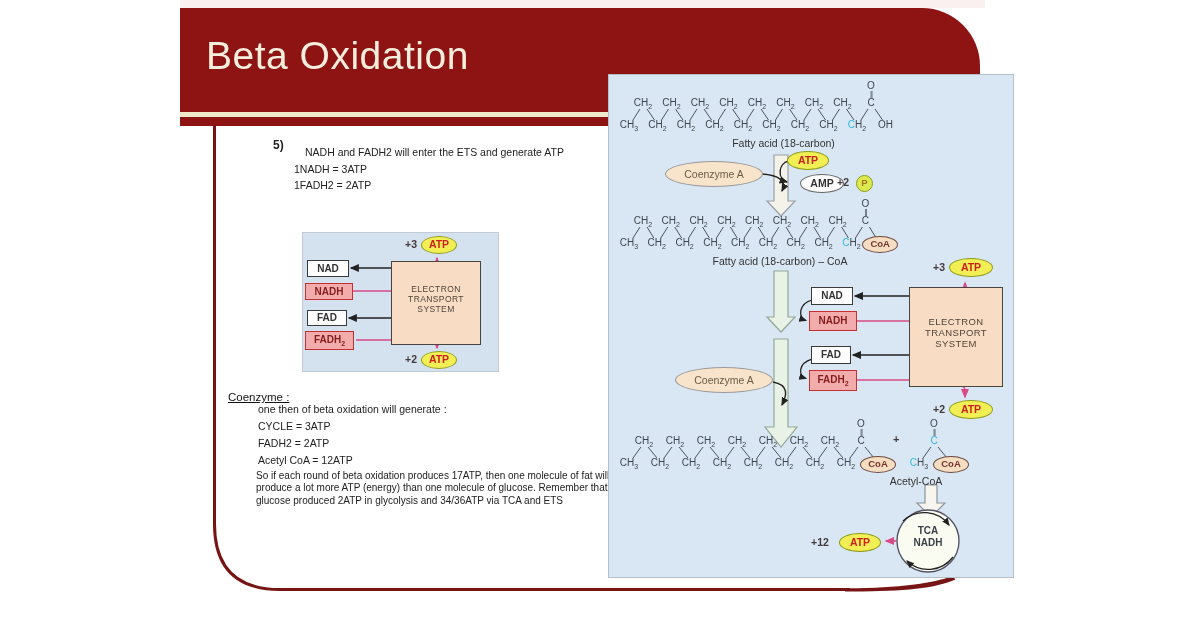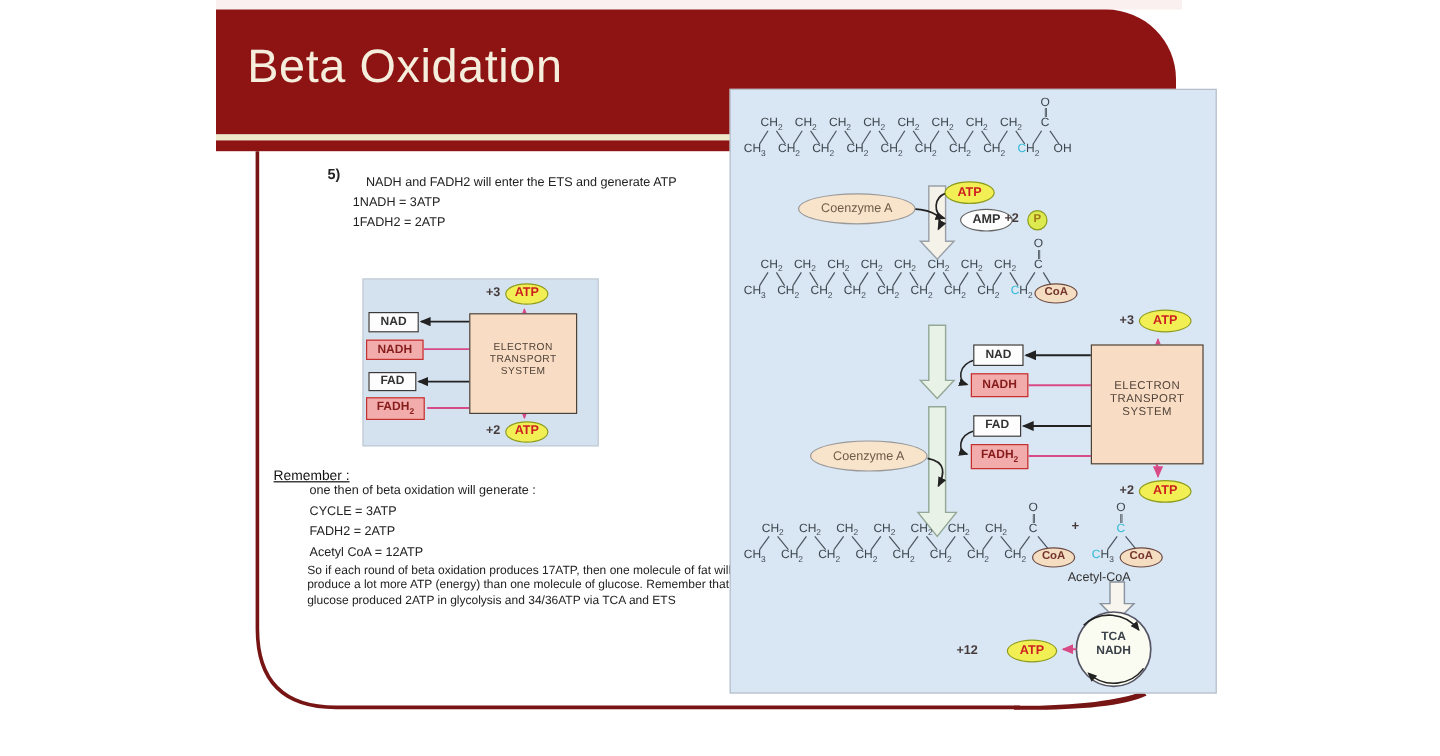--- a/index.html
+++ b/index.html
@@ -112,21 +112,21 @@
       <span>ELECTRON</span>
       <span>TRANSPORT</span>
       <span>SYSTEM</span>
     </div>
     <span class="plus-lab" style="left:102px;top:120px">+2</span>
     <span class="atp-oval" style="left:118px;top:118px;width:34px;height:16px;line-height:15px">ATP</span>
   </div>
 </div>
 
 <div class="summary">
-  <span class="abs sum-head" style="left:228px;top:391px">Remember :</span>
+  <span class="abs sum-head" style="left:228px;top:391px">Coenzyme :</span>
   <span class="abs" style="left:258px;top:403px">one then of beta oxidation will generate :</span>
   <span class="abs" style="left:258px;top:420px">CYCLE = 3ATP</span>
   <span class="abs" style="left:258px;top:437px">FADH2 = 2ATP</span>
   <span class="abs" style="left:258px;top:454px">Acetyl CoA = 12ATP</span>
   <span class="abs sum-par" style="left:256px;top:470px">So if each round of beta oxidation produces 17ATP, then one molecule of fat will produce a lot more ATP (energy) than one molecule of glucose. Remember that glucose produced 2ATP in glycolysis and 34/36ATP  via TCA and ETS</span>
 </div>
 
 <div class="abs bio-panel">
   <svg class="layer svg-layer" viewBox="0 0 404 502">
     <defs>
@@ -204,20 +204,21 @@
         <span class="grp" style="left: 42.5px; top: 20px;">CH<sub>2</sub></span>
         <span class="grp" style="left: 71px; top: 20px;">CH<sub>2</sub></span>
         <span class="grp" style="left: 99.5px; top: 20px;">CH<sub>2</sub></span>
         <span class="grp" style="left: 128px; top: 20px;">CH<sub>2</sub></span>
         <span class="grp" style="left: 156.5px; top: 20px;">CH<sub>2</sub></span>
         <span class="grp" style="left: 185px; top: 20px;">CH<sub>2</sub></span>
         <span class="grp" style="left: 213.5px; top: 20px;">CH<sub>2</sub></span>
         <span class="grp" style="left: 242px; top: 20px;">C</span>
         <span class="oxy" style="left: 242px; top: 3px;">O</span>
         <span class="dbond" style="left: 242px; top: 12px;">||</span>
+        <span class="cap" style="left: 25px; top: 60px; width: 285px;">Fatty acid (18-carbon)</span>
       </div>
     <div class="molecule" style="left: 7px; top: 120px; width: 298px; height: 78px;">
         <svg viewBox="0 0 298 78" style="position: absolute; left: 0px; top: 0px; width: 298px; height: 78px;">
           <line x1="17" y1="43" x2="24" y2="32" stroke="#4a545e" stroke-width="1"></line>
           <line x1="31" y1="32" x2="37.8" y2="43" stroke="#4a545e" stroke-width="1"></line>
           <line x1="44.8" y1="43" x2="51.8" y2="32" stroke="#4a545e" stroke-width="1"></line>
           <line x1="58.8" y1="32" x2="65.6" y2="43" stroke="#4a545e" stroke-width="1"></line>
           <line x1="72.6" y1="43" x2="79.6" y2="32" stroke="#4a545e" stroke-width="1"></line>
           <line x1="86.6" y1="32" x2="93.4" y2="43" stroke="#4a545e" stroke-width="1"></line>
           <line x1="100.4" y1="43" x2="107.4" y2="32" stroke="#4a545e" stroke-width="1"></line>
@@ -247,20 +248,21 @@
         <span class="grp" style="left: 41.8px; top: 20px;">CH<sub>2</sub></span>
         <span class="grp" style="left: 69.6px; top: 20px;">CH<sub>2</sub></span>
         <span class="grp" style="left: 97.4px; top: 20px;">CH<sub>2</sub></span>
         <span class="grp" style="left: 125.2px; top: 20px;">CH<sub>2</sub></span>
         <span class="grp" style="left: 153px; top: 20px;">CH<sub>2</sub></span>
         <span class="grp" style="left: 180.8px; top: 20px;">CH<sub>2</sub></span>
         <span class="grp" style="left: 208.6px; top: 20px;">CH<sub>2</sub></span>
         <span class="grp" style="left: 236.4px; top: 20px;">C</span>
         <span class="oxy" style="left: 236.4px; top: 3px;">O</span>
         <span class="dbond" style="left: 236.4px; top: 12px;">||</span>
+        <span class="cap" style="left: 25px; top: 60px; width: 278px;">Fatty acid (18-carbon) – CoA</span>
       </div>
     <div class="molecule" style="left: 7px; top: 340px; width: 299px; height: 78px;">
         <svg viewBox="0 0 299 78" style="position: absolute; left: 0px; top: 0px; width: 299px; height: 78px;">
           <line x1="17" y1="43" x2="25" y2="32" stroke="#4a545e" stroke-width="1"></line>
           <line x1="32" y1="32" x2="41" y2="43" stroke="#4a545e" stroke-width="1"></line>
           <line x1="48" y1="43" x2="56" y2="32" stroke="#4a545e" stroke-width="1"></line>
           <line x1="63" y1="32" x2="72" y2="43" stroke="#4a545e" stroke-width="1"></line>
           <line x1="79" y1="43" x2="87" y2="32" stroke="#4a545e" stroke-width="1"></line>
           <line x1="94" y1="32" x2="103" y2="43" stroke="#4a545e" stroke-width="1"></line>
           <line x1="110" y1="43" x2="118" y2="32" stroke="#4a545e" stroke-width="1"></line>
@@ -329,16 +331,16 @@
       <span>TRANSPORT</span>
       <span>SYSTEM</span>
     </div>
 
     <span class="plus-lab" style="left:284px;top:358px;font-size:11px">+</span>
 
     <div class="tca-text" style="left:288px;top:450px;width:62px">
       <span style="display:block">TCA</span>
       <span style="display:block">NADH</span>
     </div>
-    <span class="plus-lab" style="left:188px;top:461px">+12</span>
+    <span class="plus-lab" style="left:202px;top:461px">+12</span>
     <span class="atp-oval" style="left:230px;top:458px;width:40px;height:17px;line-height:16px">ATP</span>
   </div>
 </div>
 
 </body></html>

